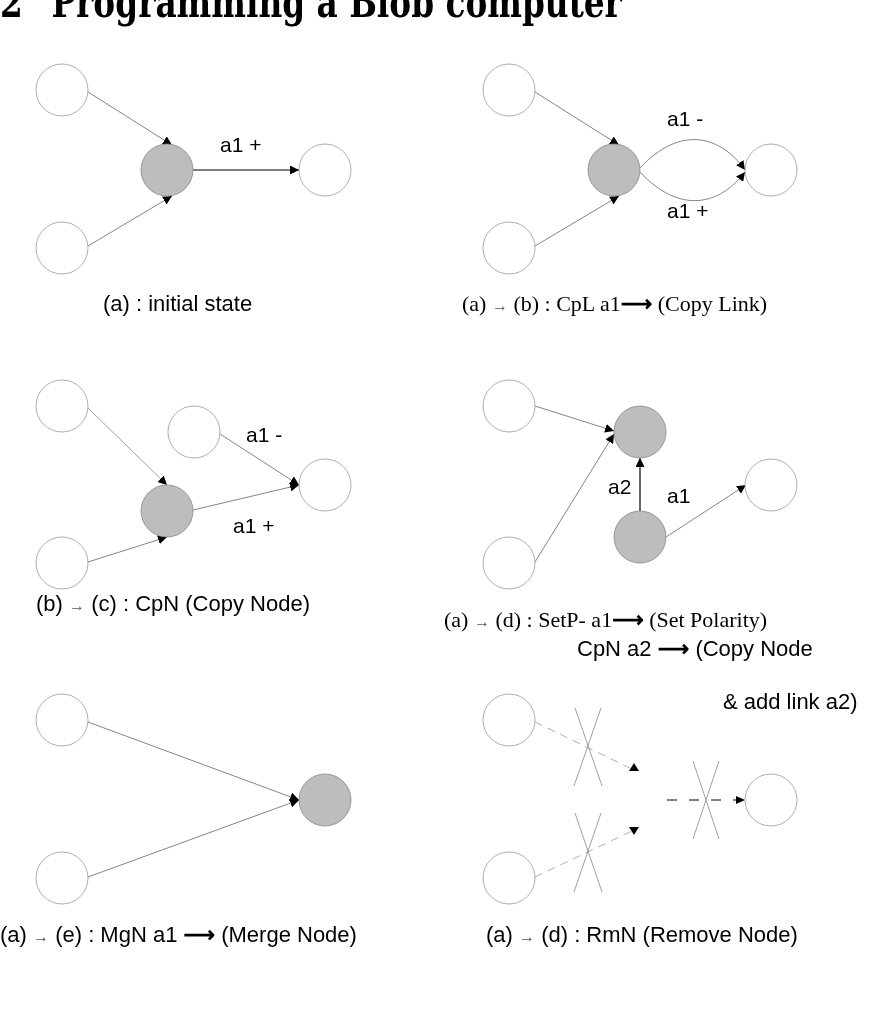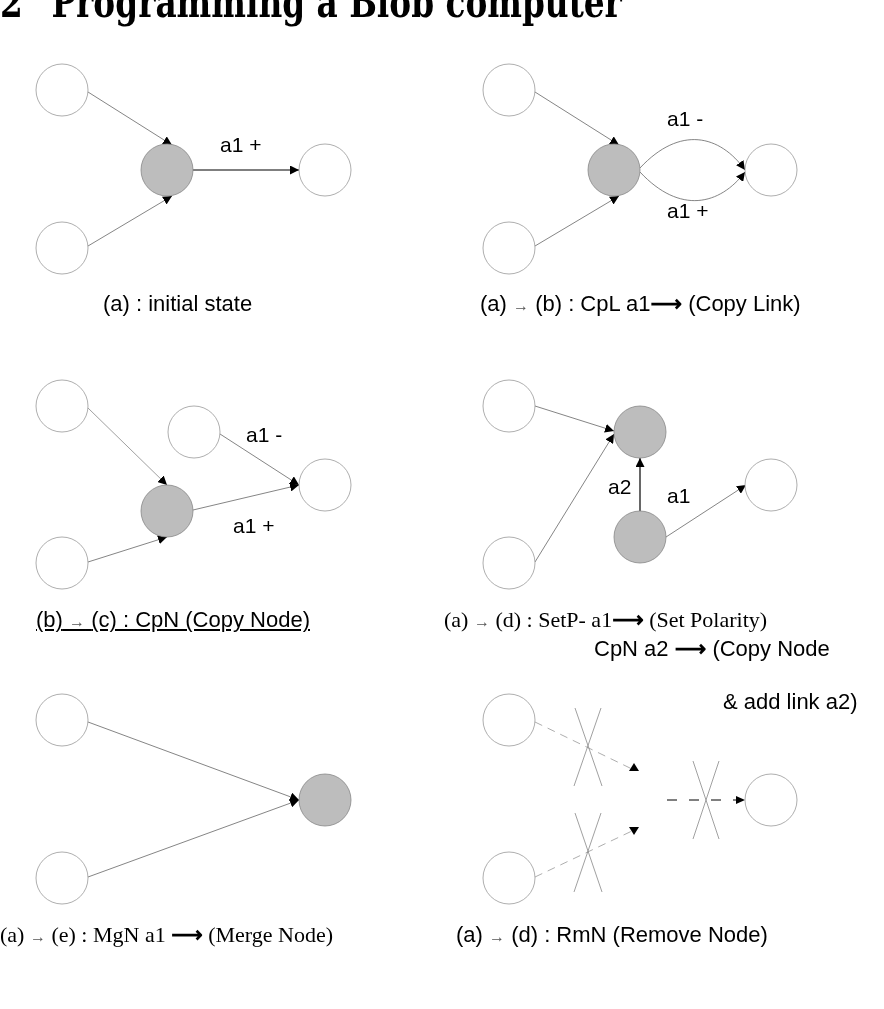--- a/index.html
+++ b/index.html
@@ -111,51 +111,51 @@
         <line x1="719" y1="761" x2="693" y2="839"></line>
     </g>
     <circle cx="509" cy="720" r="26" fill="#fff" stroke="#999" stroke-width="0.8"></circle>
     <circle cx="509" cy="878" r="26" fill="#fff" stroke="#999" stroke-width="0.8"></circle>
     <circle cx="771" cy="800" r="26" fill="#fff" stroke="#999" stroke-width="0.8"></circle>
   </g>
 </svg>
 
 <div class="caption" style="left:103px; top:290px;text-align:center;">(a) : initial state</div>
 
-<div class="caption" style="left:480px; top:290px;">
+<div class="caption" style="left:462px; top:290px;font-family:Liberation Serif, serif;">
   <span>(a)</span>
   <span class="thin-arrow">→</span>
   <span>(b) : CpL a1</span><span class="solid-arrow">⟶</span>
   <span>(Copy Link)</span>
 </div>
 
-<div class="caption" style="left:36px; top:606px;text-decoration:underline;">
+<div class="caption" style="left:36px; top:590px;">
   <span>(b)</span>
   <span class="thin-arrow">→</span>
   <span>(c) : CpN (Copy Node)</span>
 </div>
 
 <div class="caption" style="left:444px; top:606px;font-family:Liberation Serif, serif;">
   <span>(a)</span>
   <span class="thin-arrow">→</span>
   <span>(d) : SetP- a1</span><span class="solid-arrow">⟶</span>
   <span>(Set Polarity)</span>
 </div>
-<div class="caption" style="left:594px; top:635px;text-align:right;">
+<div class="caption" style="left:577px; top:635px;text-align:right;">
   <span>CpN a2</span>
   <span class="solid-arrow">⟶</span>
   <span>(Copy Node</span>
 </div>
 <div class="caption" style="left:723px; top:688px;">&amp; add link a2)</div>
 
-<div class="caption" style="left:0px; top:921px;font-family:Liberation Serif, serif;">
+<div class="caption" style="left:0px; top:921px;">
   <span>(a)</span>
   <span class="thin-arrow">→</span>
   <span>(e) : MgN a1</span>
   <span class="solid-arrow">⟶</span>
   <span>(Merge Node)</span>
 </div>
 
-<div class="caption" style="left:456px; top:921px;">
+<div class="caption" style="left:486px; top:921px;">
   <span>(a)</span>
   <span class="thin-arrow">→</span>
   <span>(d) : RmN (Remove Node)</span>
 </div>
 
 </body></html>

